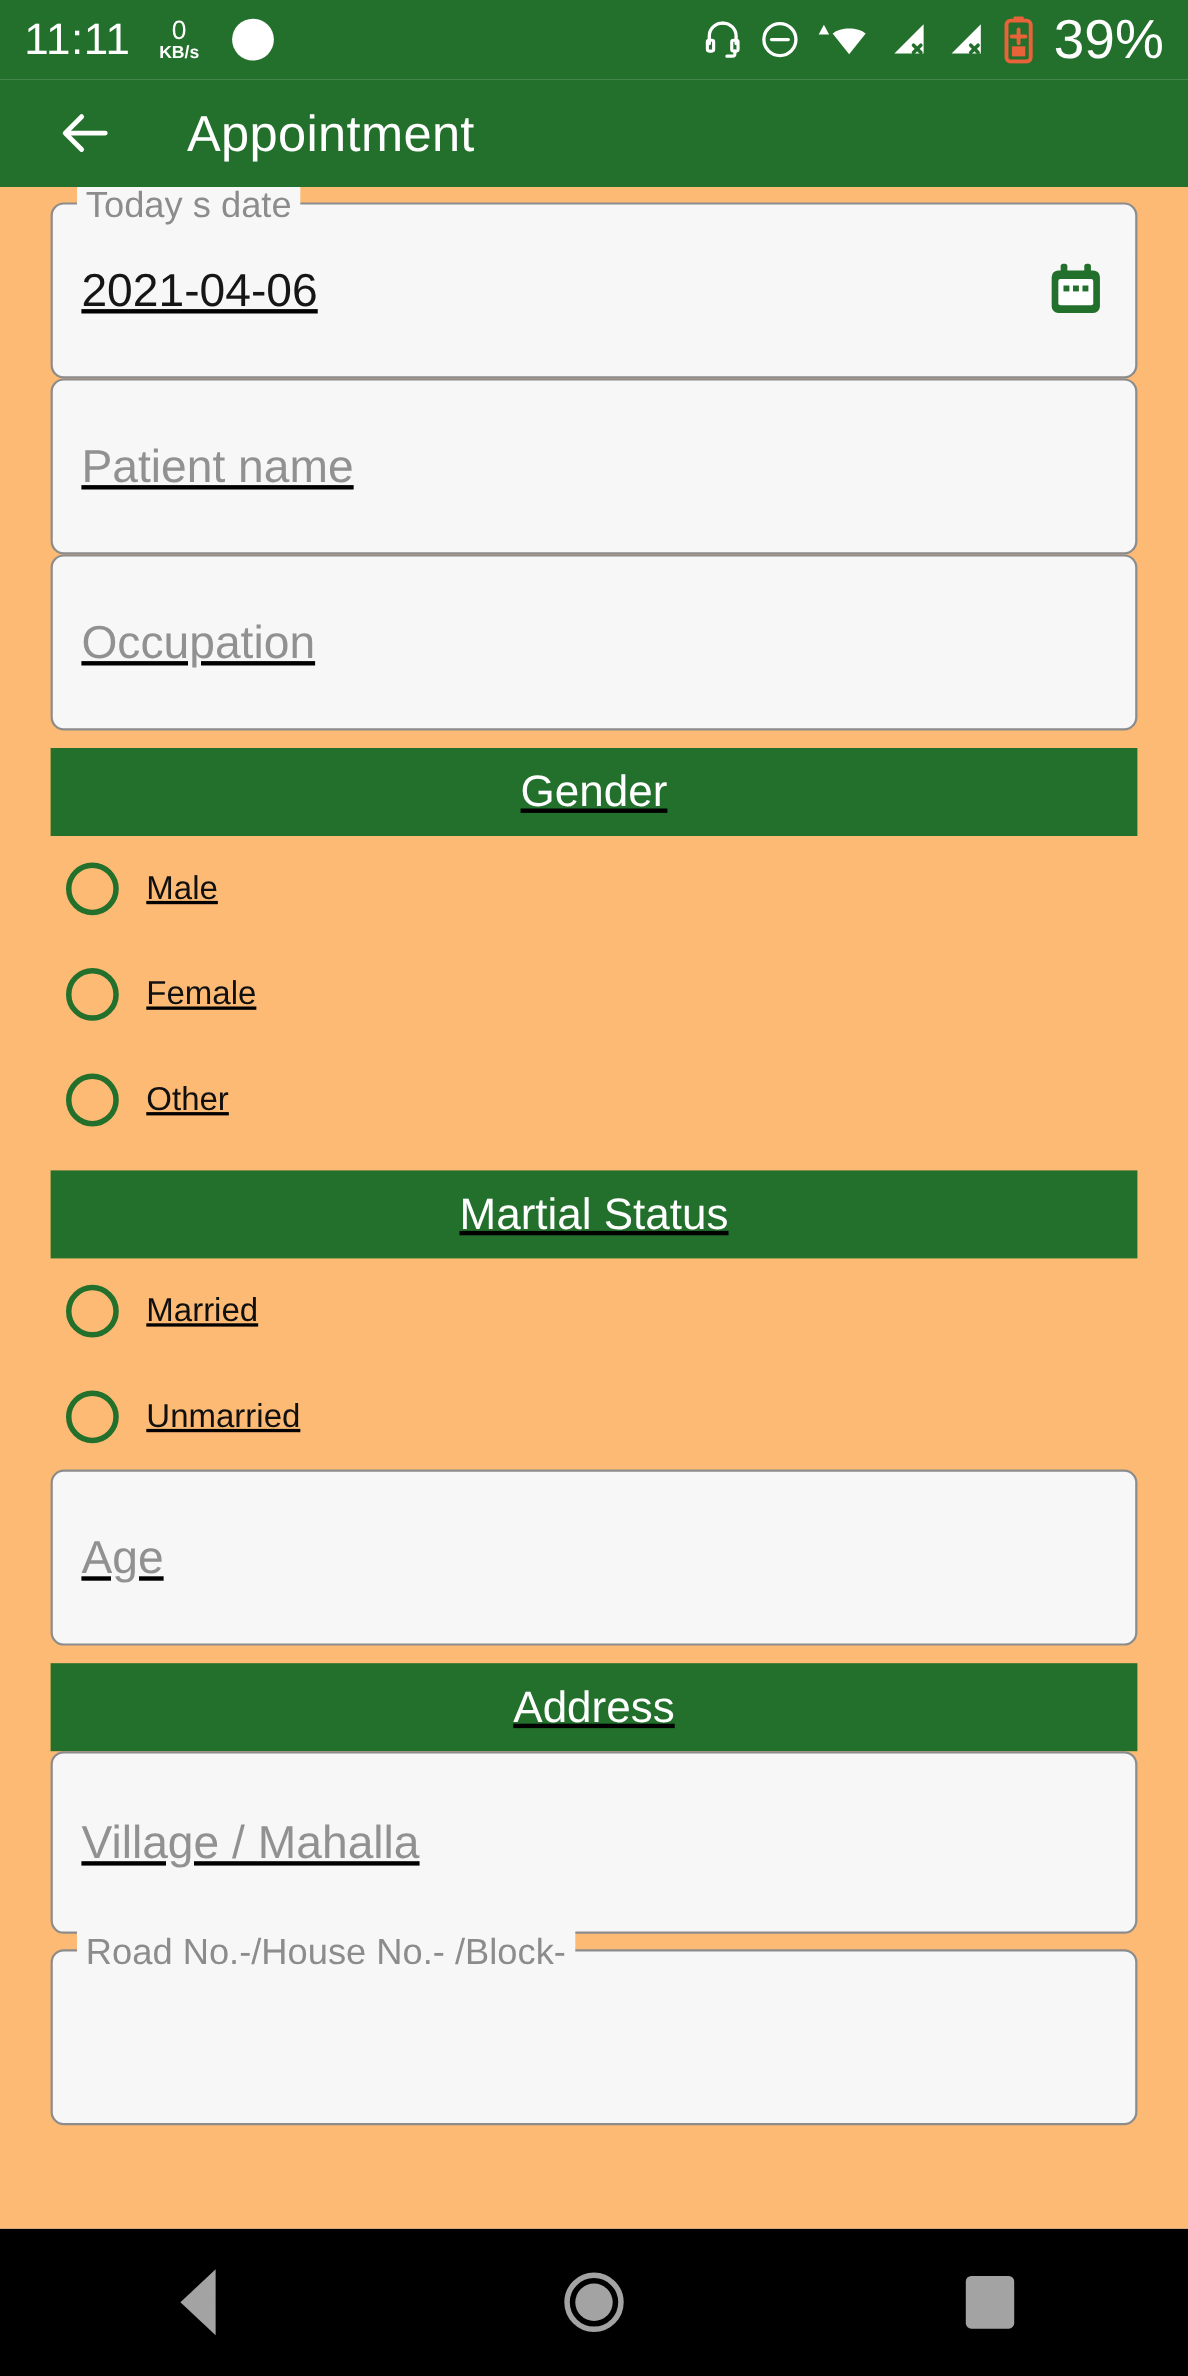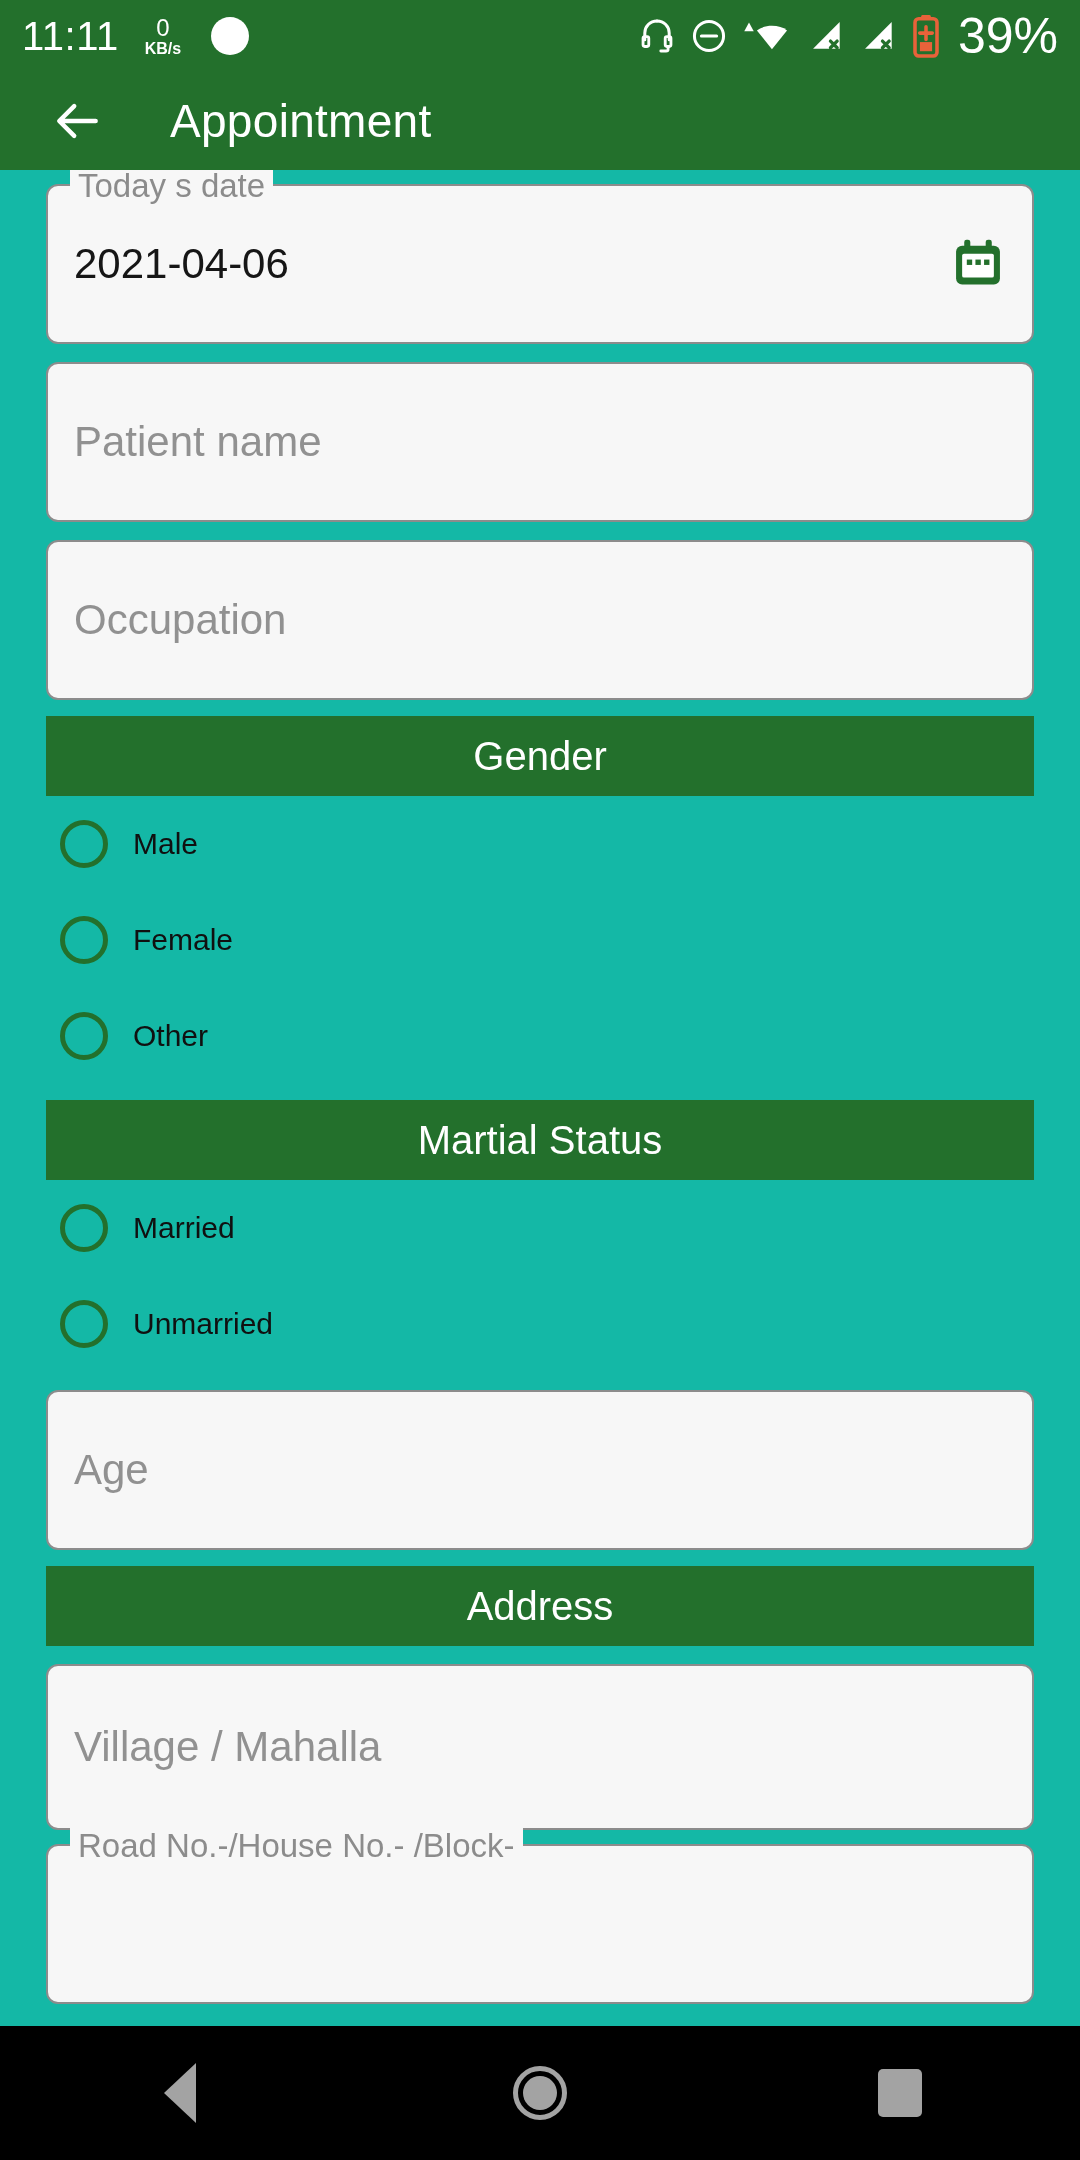--- a/index.html
+++ b/index.html
@@ -94,34 +94,34 @@
     color: #ffffff;
     font-size: 46px;
     font-weight: 400;
     margin-left: 62px;
     letter-spacing: 0.3px;
   }
 
   
   .form-scroll {
     flex: 1 1 auto;
-    background: #14b8a6;
+    background: #fdba74;
     padding: 0 46px;
     overflow: hidden;
     position: relative;
+    text-decoration: underline;
   }
 
   
   .field {
     position: relative;
     height: 160px;
     border: 2px solid #8c8c8c;
     border-radius: 12px;
     background: #f7f7f7;
-    margin-top: 18px;
     display: flex;
     align-items: center;
     padding: 0 26px;
   }
   .field.tall { height: 166px; }
   .field .placeholder {
     color: #919191;
     font-size: 42px;
     font-weight: 400;
   }

